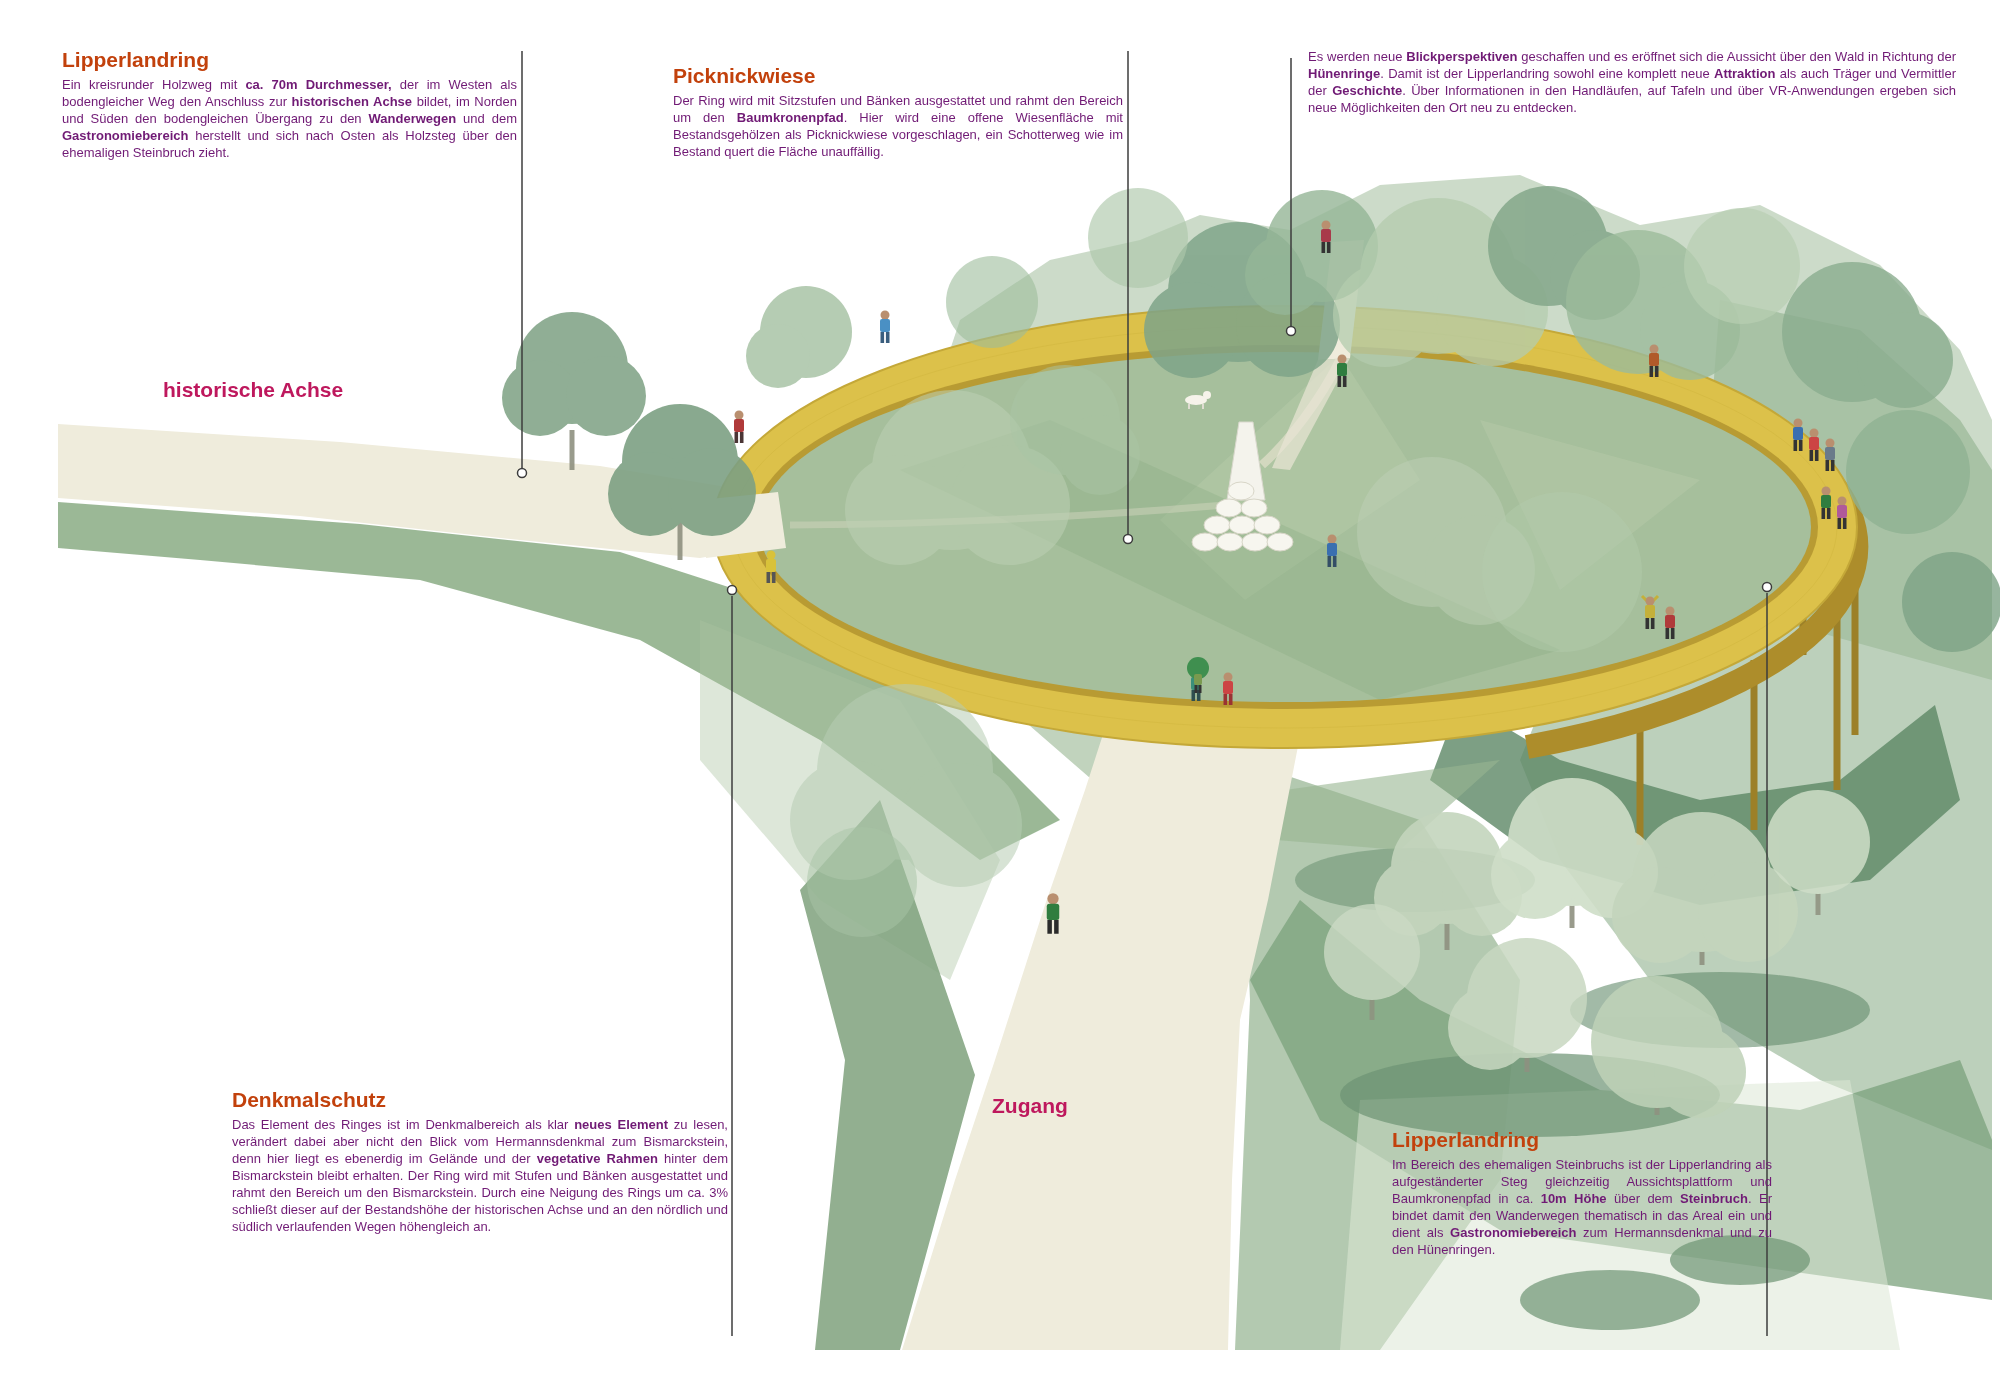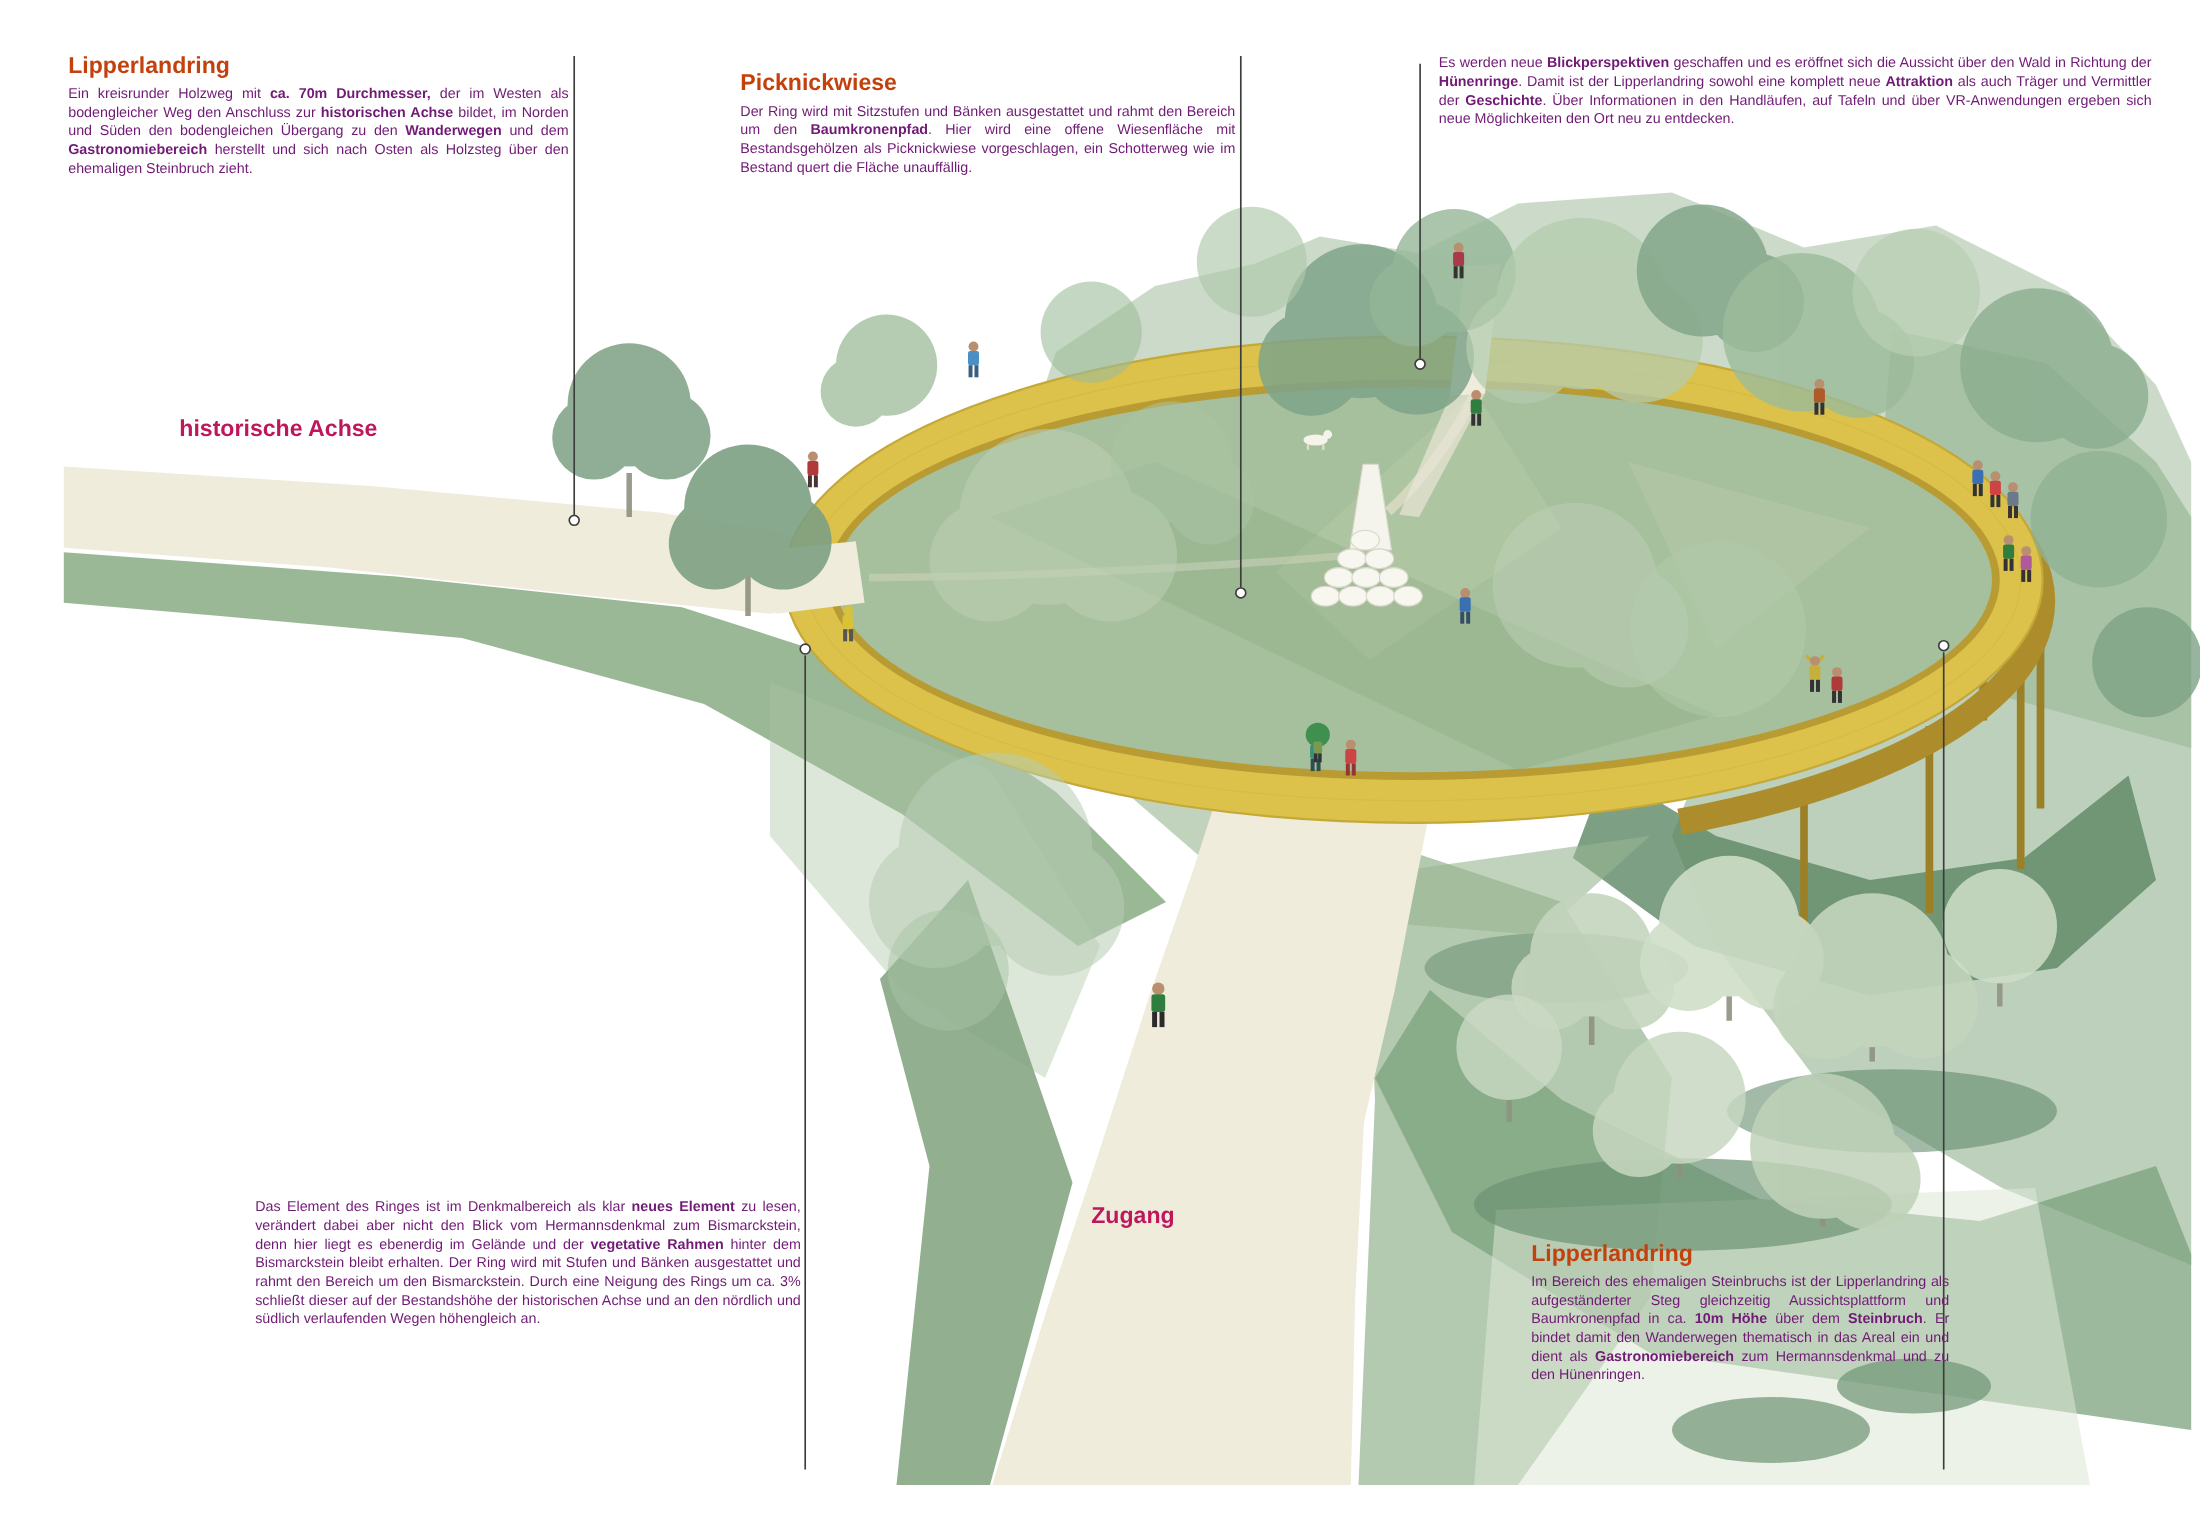--- a/index.html
+++ b/index.html
@@ -351,20 +351,21 @@
   <div class="note" style="left:673px;top:64px;width:450px">
     <h3>Picknickwiese</h3>
     <p><span>Der Ring wird mit Sitzstufen und Bänken ausgestattet und rahmt den Bereich um den </span><b>Baumkronenpfad</b><span>. Hier wird eine offene Wiesenfläche mit Bestandsgehölzen als Picknickwiese vorgeschlagen, ein Schotterweg wie im Bestand quert die Fläche unauffällig.</span></p>
   </div>
 
   <div class="note" style="left:1308px;top:48px;width:648px">
     <p><span>Es werden neue </span><b>Blickperspektiven</b><span> geschaffen und es eröffnet sich die Aussicht über den Wald in Richtung der </span><b>Hünenringe</b><span>. Damit ist der Lipperlandring sowohl eine komplett neue </span><b>Attraktion</b><span> als auch Träger und Vermittler der </span><b>Geschichte</b><span>. Über Informationen in den Handläufen, auf Tafeln und über VR-Anwendungen ergeben sich neue Möglichkeiten den Ort neu zu entdecken.</span></p>
   </div>
 
   <div class="note" style="left:232px;top:1088px;width:496px">
+    <h3>Denkmalschutz</h3>
     <p><span>Das Element des Ringes ist im Denkmalbereich als klar </span><b>neues Element</b><span> zu lesen, verändert dabei aber nicht den Blick vom Hermannsdenkmal zum Bismarckstein, denn hier liegt es ebenerdig im Gelände und der </span><b>vegetative Rahmen</b><span> hinter dem Bismarckstein bleibt erhalten. Der Ring wird mit Stufen und Bänken ausgestattet und rahmt den Bereich um den Bismarckstein. Durch eine Neigung des Rings um ca. 3% schließt dieser auf der Bestandshöhe der historischen Achse und an den nördlich und südlich verlaufenden Wegen höhengleich an.</span></p>
   </div>
 
   <div class="note" style="left:1392px;top:1128px;width:380px">
     <h3>Lipperlandring</h3>
     <p><span>Im Bereich des ehemaligen Steinbruchs ist der Lipperlandring als aufgeständerter Steg gleichzeitig Aussichtsplattform und Baumkronenpfad in ca. </span><b>10m Höhe</b><span> über dem </span><b>Steinbruch</b><span>. Er bindet damit den Wanderwegen thematisch in das Areal ein und dient als </span><b>Gastronomiebereich</b><span> zum Hermannsdenkmal und zu den Hünenringen.</span></p>
   </div>
 
   <div class="map-label" style="left:163px;top:378px">historische Achse</div>
   <div class="map-label" style="left:992px;top:1094px">Zugang</div>

